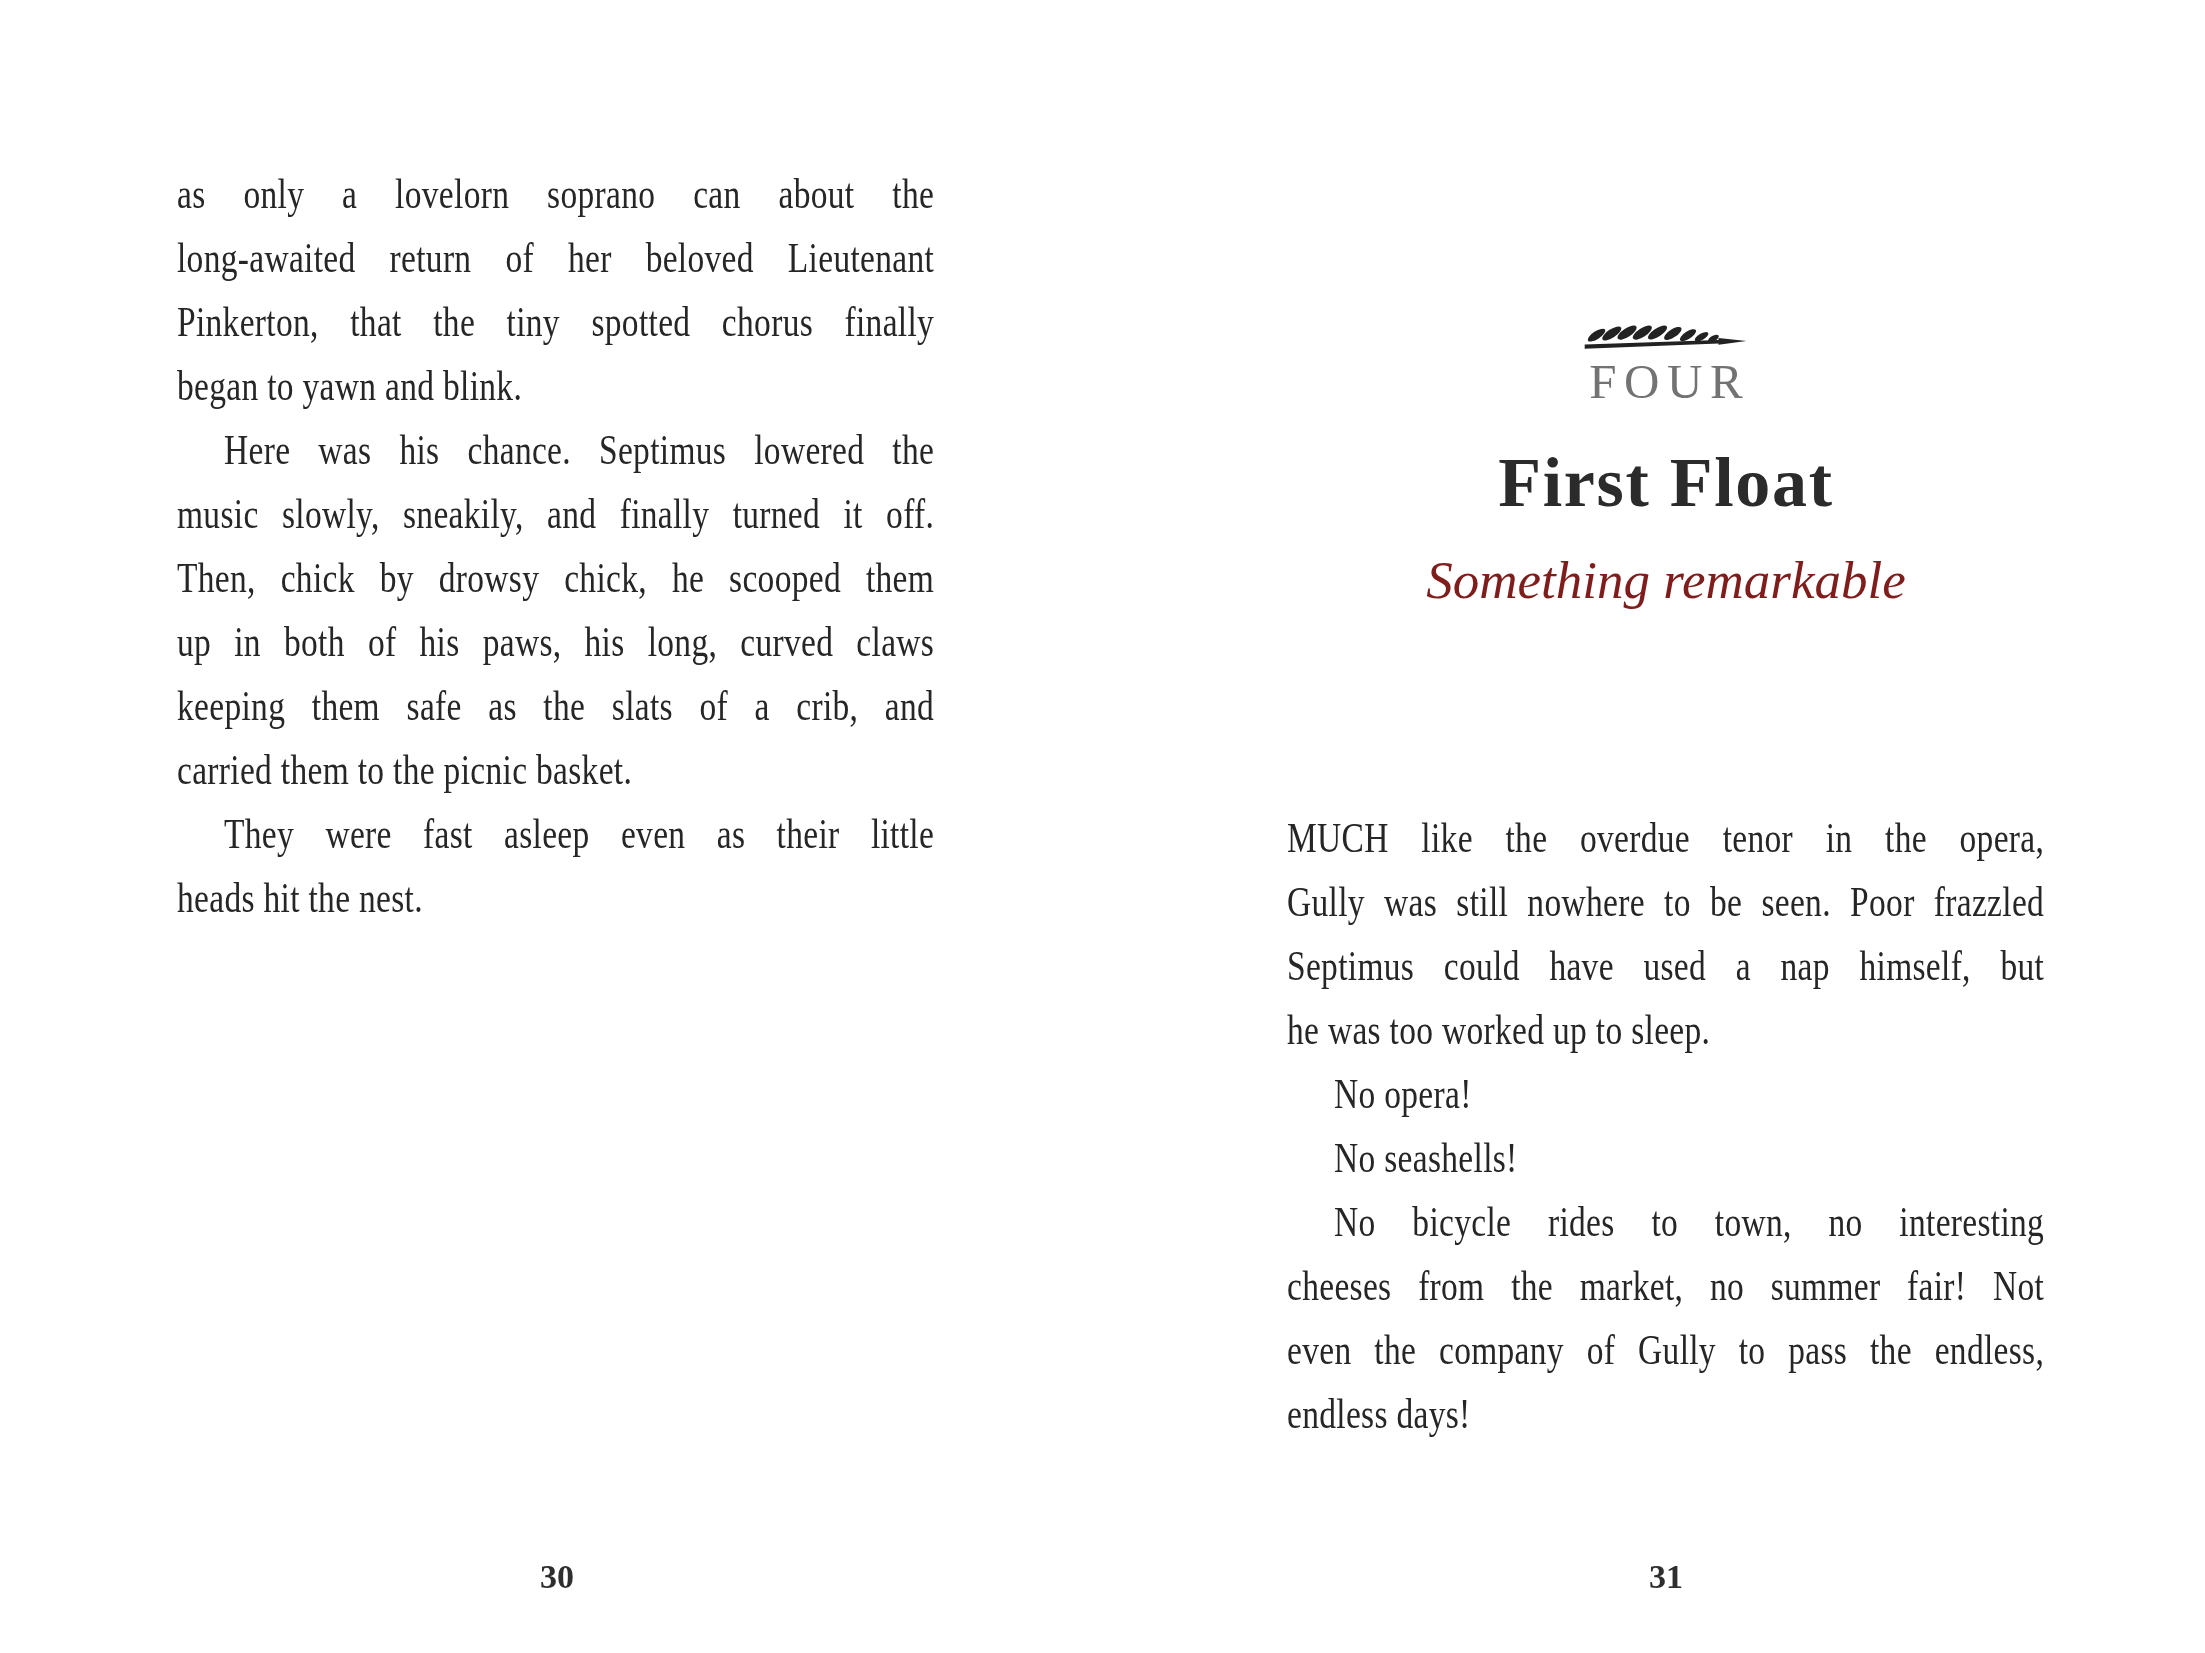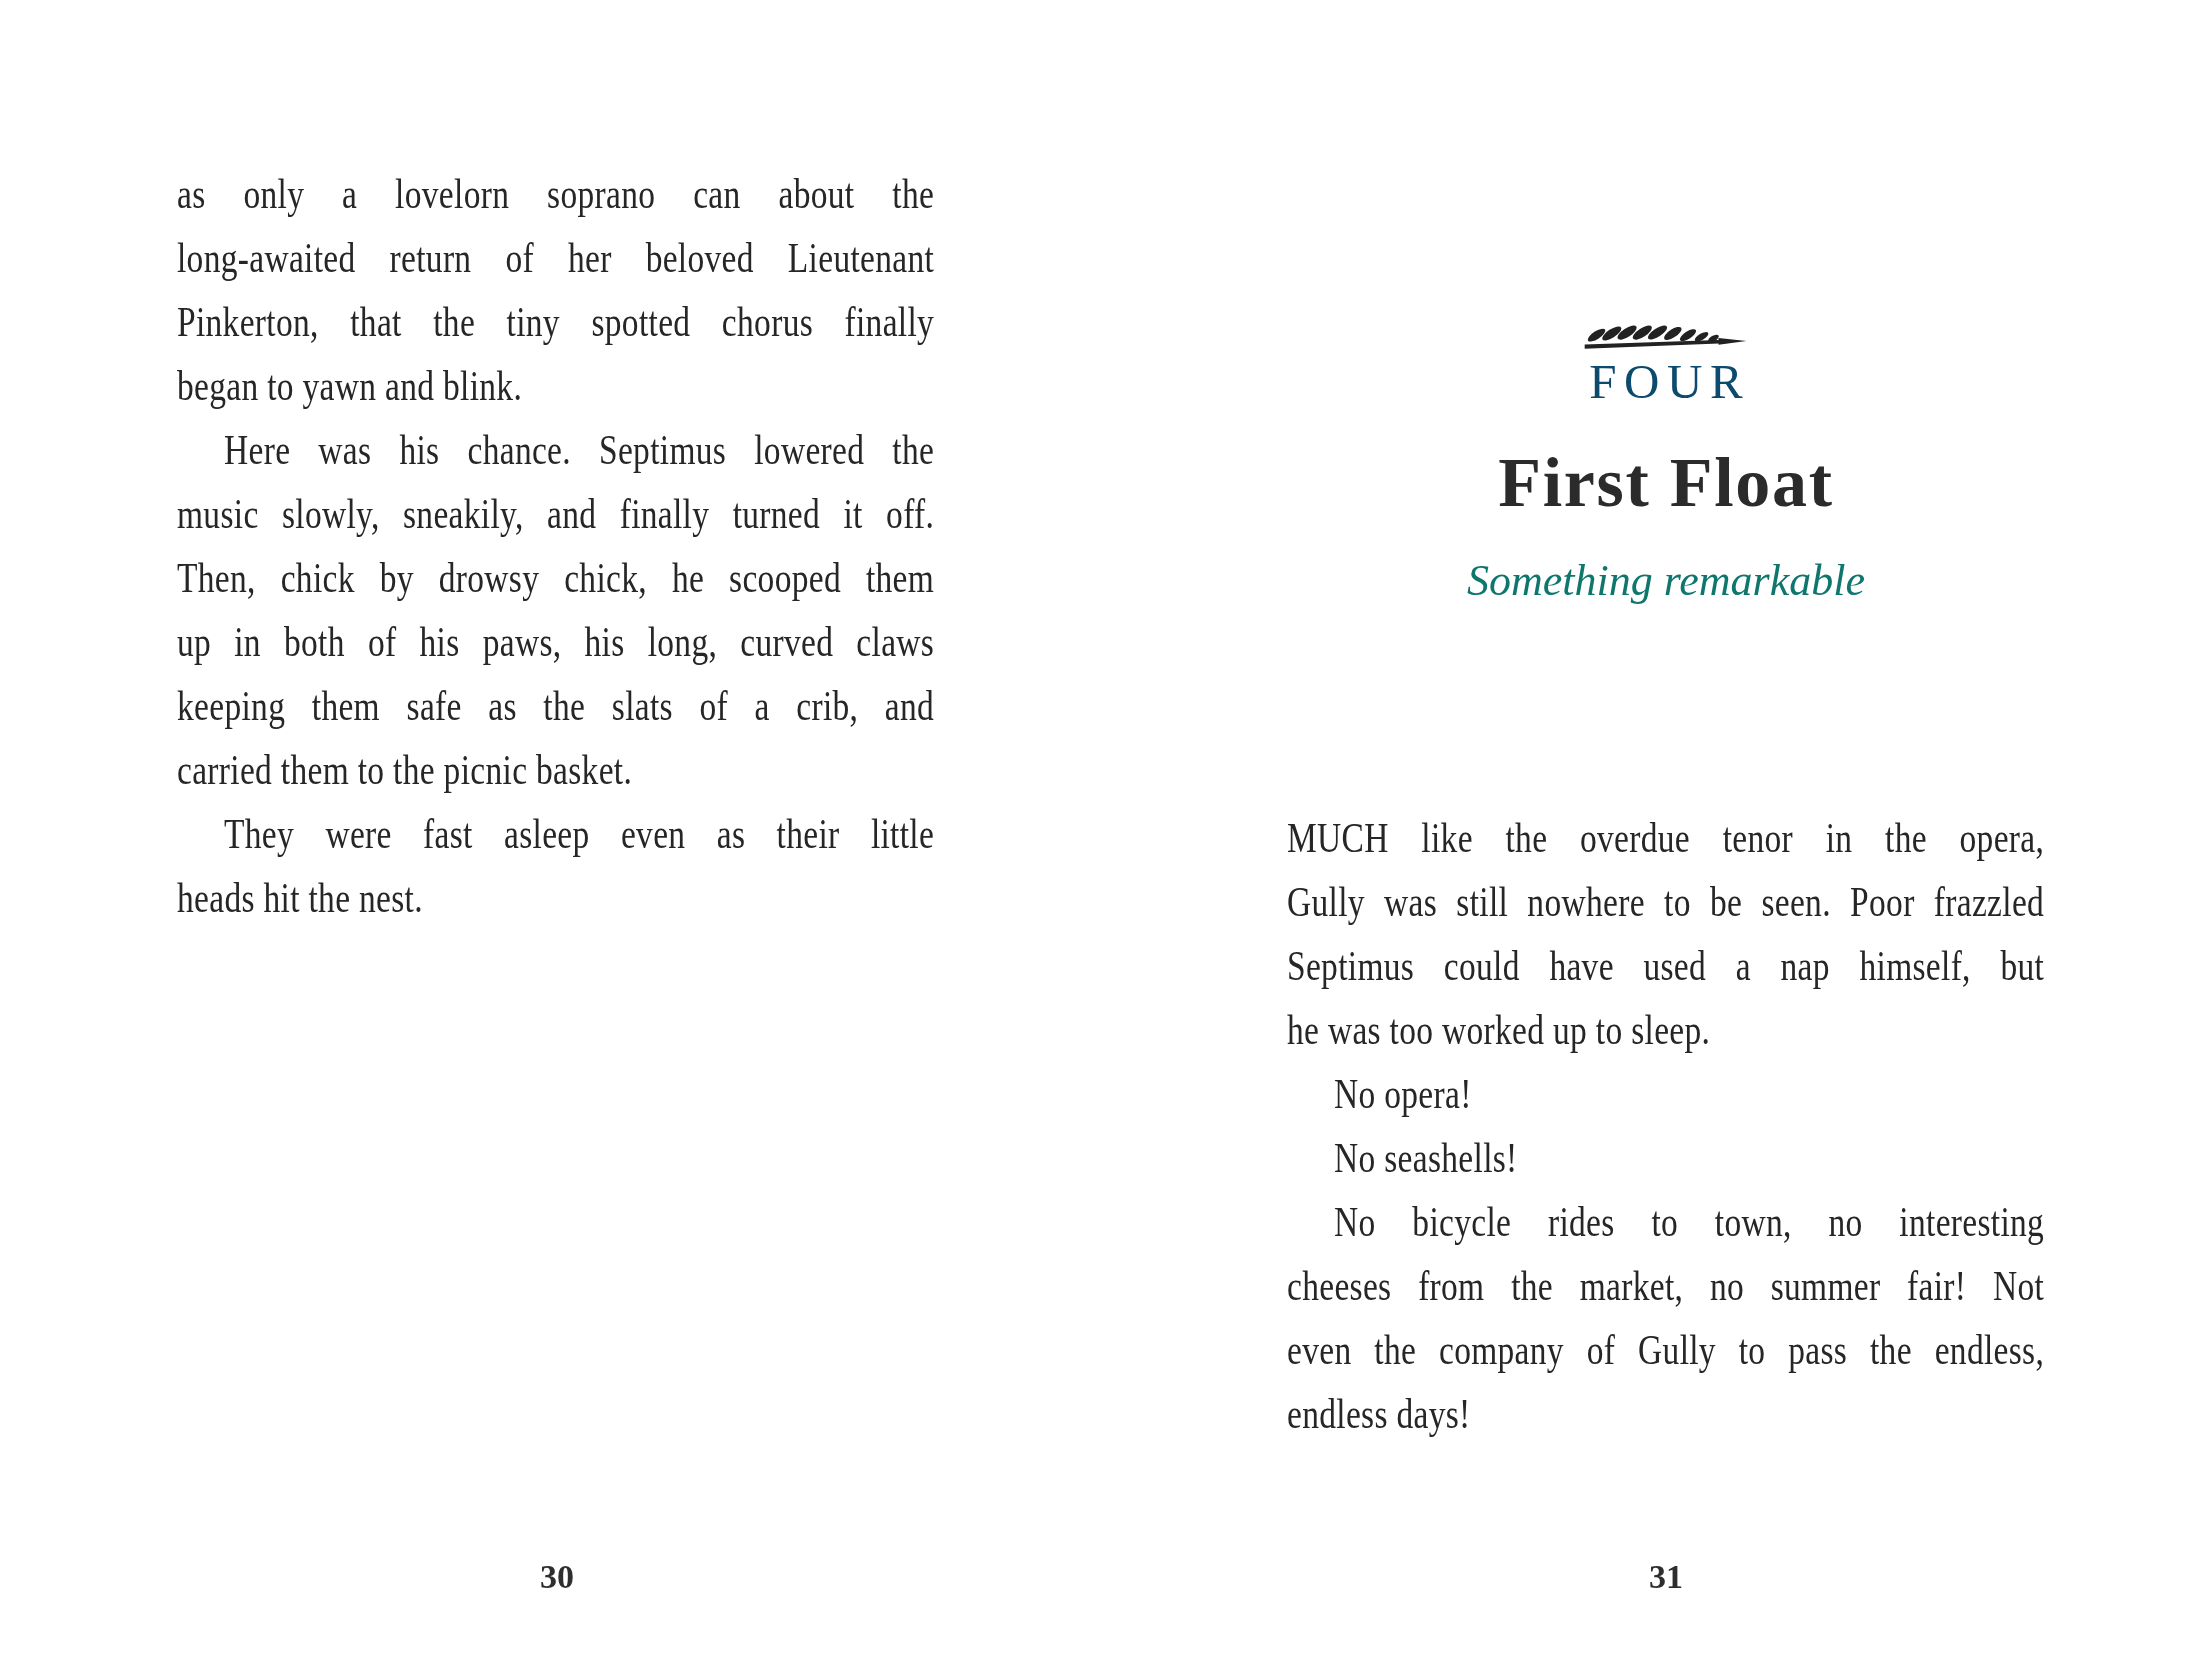--- a/index.html
+++ b/index.html
@@ -42,31 +42,31 @@
 
   
   #chapter-head {
     position: absolute; left: 184px; top: 0; width: 758px;
     text-align: center;
   }
   .ornament-wrap { position: absolute; left: 0; top: 316px; width: 758px; text-align: center; }
   .chapter-number {
     position: absolute; left: 0; top: 344px; width: 758px;
     font-size: 49px; line-height: 59px; letter-spacing: 7.6px;
-    text-indent: 7.6px; color: #0c4a6e;
+    text-indent: 7.6px; color: #737373;
   }
   .chapter-title {
     position: absolute; left: 0; top: 428px; width: 758px;
     font-size: 70px; line-height: 93px; font-weight: bold;
     letter-spacing: 1.7px; color: #2b2b2b; font-family: Liberation Serif, serif;
   }
   .chapter-subtitle {
     position: absolute; left: 0; top: 541px; width: 758px;
-    font-style: italic; font-size: 44px; line-height: 63px;
-    color: #0f766e;
+    font-style: italic; font-size: 53px; line-height: 63px;
+    color: #7f1d1d;
   }
   .page-number {
     position: absolute; top: 1545px; height: 47px; line-height: 47px;
     width: 170px; text-align: center; font-size: 34px; color: #2e2e2e; font-weight: bold;
   }
   #left-page  .page-number { left: 472px; }  
   #right-page .page-number { left: 478px; }  
 </style>
 </head>
 <body>

